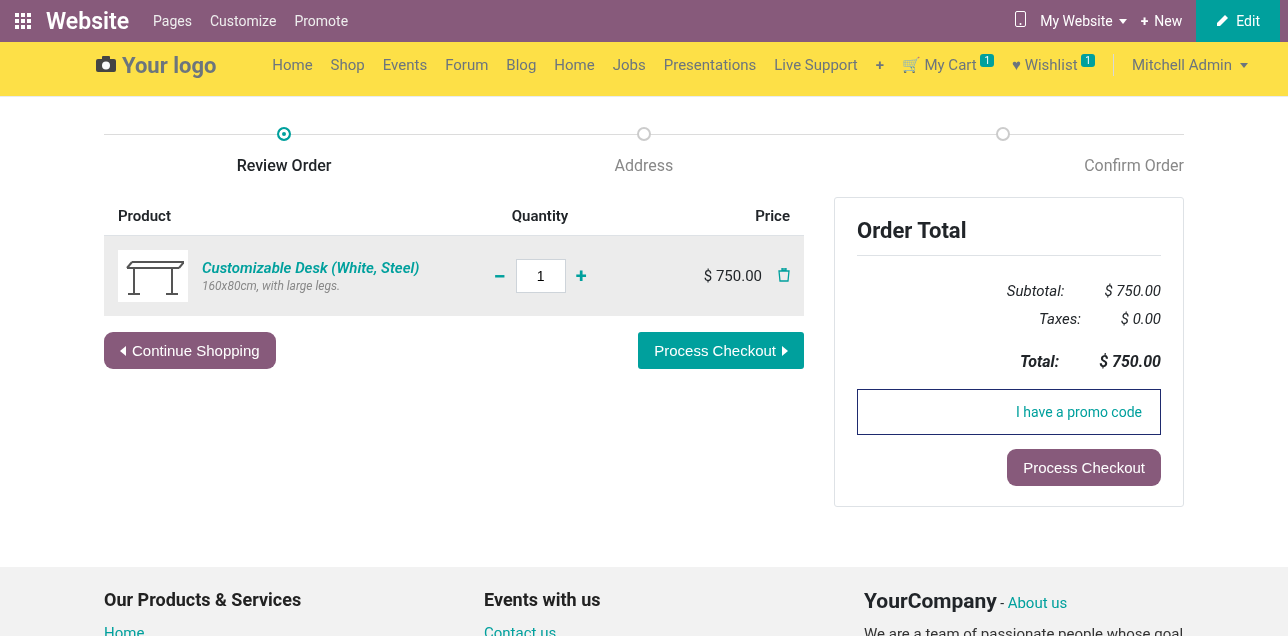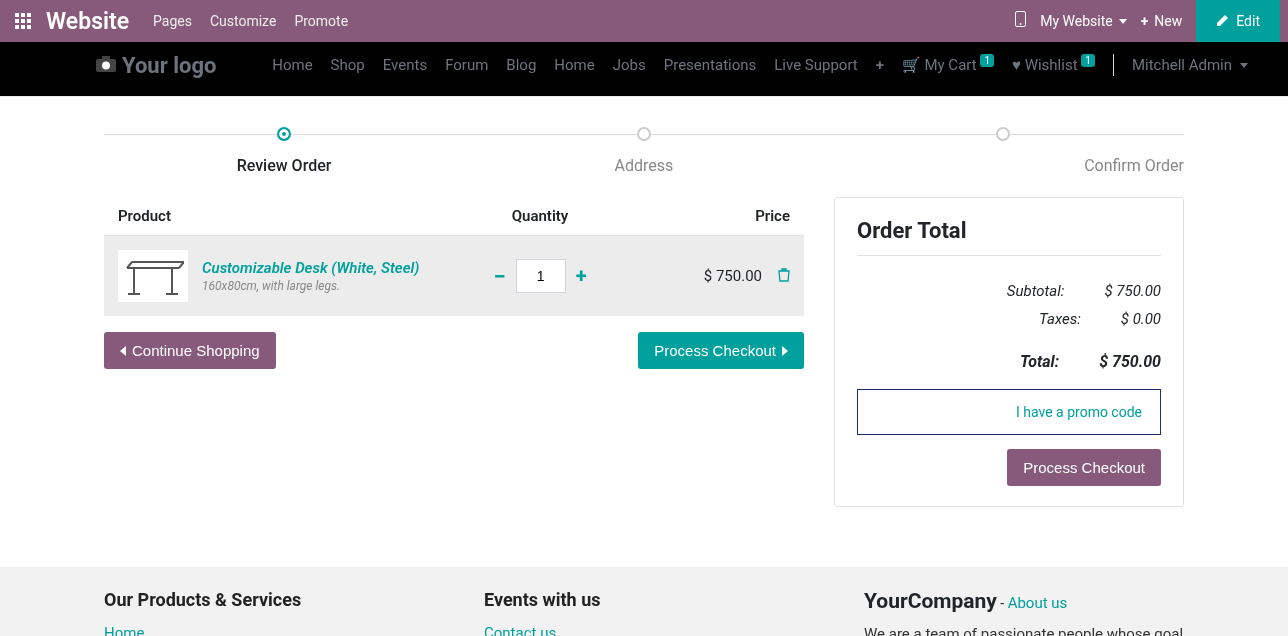--- a/index.html
+++ b/index.html
@@ -51,21 +51,21 @@
   }
   .caret-down {
     display:inline-block;
     border-left:4px solid transparent;
     border-right:4px solid transparent;
     border-top:5px solid #fff;
     margin-left:2px;
   }
   
   .navbar {
-    background: #000000;
+    background: #fde047;
     border-bottom: 1px solid #e9ecef;
     height: 55px;
     display: flex;
     align-items: center;
     padding: 0 40px 8px 96px;
   }
   .logo {
     font-size: 22px;
     font-weight: 700;
     color: #6c757d;
@@ -158,21 +158,21 @@
     border:1px solid #ced4da; background:#fff; font-size:14px;
   }
   .price-cell { width:160px; text-align:right; font-size:15px; display:flex; align-items:center; justify-content:flex-end; gap:16px; }
   .trash-icon { color:#00A09D; font-size:14px; cursor:pointer; }
 
   .cart-actions { display:flex; justify-content:space-between; margin-top:16px; }
   .btn {
     border:none; padding:10px 16px; font-size:15px; color:#fff; cursor:pointer; border-radius:3px;
     display:inline-flex; align-items:center; gap:6px;
   }
-  .btn-purple { background:#875A7B; }
+  .btn-purple { background:#875A7B;border-radius:9px; }
   .btn-teal { background:#00A09D; }
   .chev-left { display:inline-block; border-top:5px solid transparent; border-bottom:5px solid transparent; border-right:6px solid #fff; }
   .chev-right { display:inline-block; border-top:5px solid transparent; border-bottom:5px solid transparent; border-left:6px solid #fff; }
 
   
   .order-box {
     width:350px;
     border:1px solid #dee2e6;
     padding:20px 22px;
     border-radius:3px;

